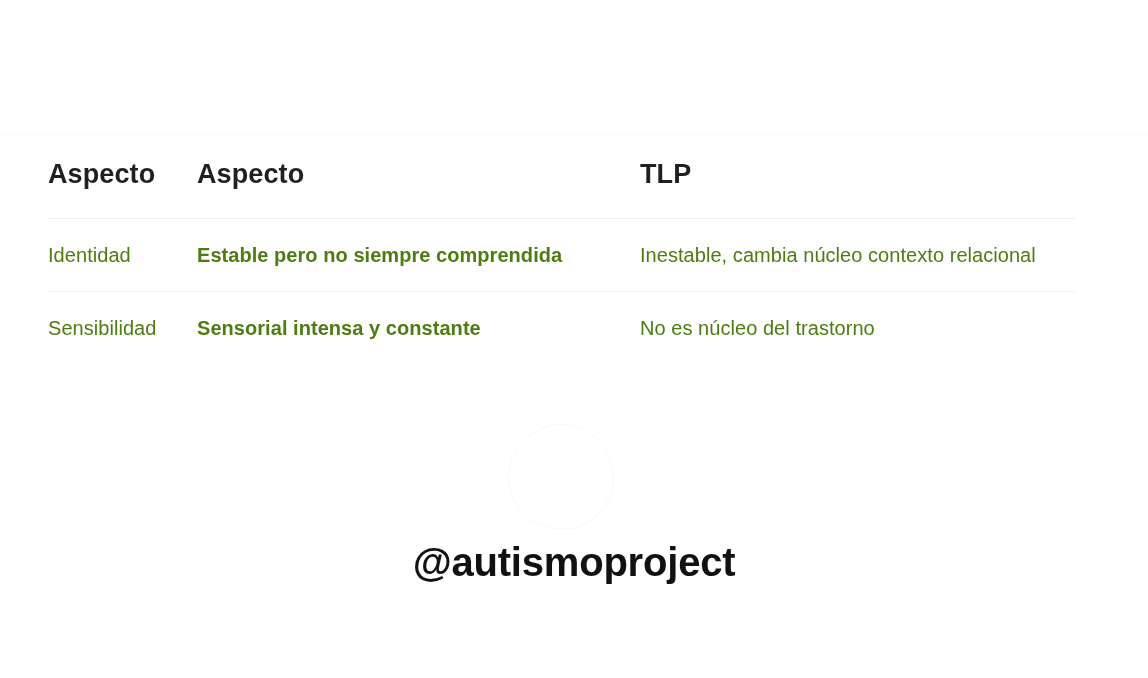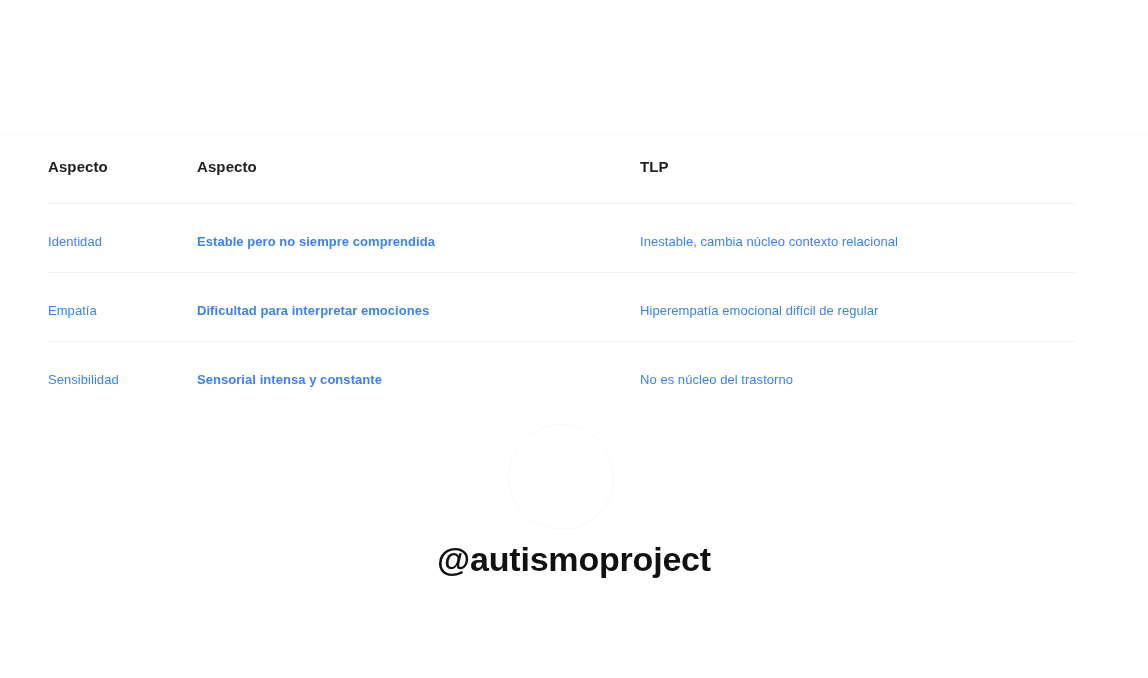--- a/index.html
+++ b/index.html
@@ -51,41 +51,41 @@
     border-collapse: collapse;
     table-layout: fixed;
   }
 
   .table-grid col.c-aspect { width: 149px; }
   .table-grid col.c-autismo { width: 443px; }
   .table-grid col.c-tlp     { width: 435px; }
 
   .table-grid th {
     text-align: left;
-    font-size: 15px;
+    font-size: 27px;
     font-weight: 700;
     color: #1f2023;
     letter-spacing: 0.1px;
     padding: 0 0 26px 0;
     vertical-align: top;
     line-height: 1.25;
   }
 
   .table-grid thead tr {
     border-bottom: 1px solid #eceded;
   }
 
   .table-grid td {
     text-align: left;
-    font-size: 13px;
+    font-size: 20px;
     font-weight: 400;
-    color: #3b82f6;
+    color: #4d7c0f;
     letter-spacing: 0.05px;
     line-height: 1.48;
-    padding: 28px 0 21px 0;
+    padding: 22px 0 21px 0;
     vertical-align: top;
   }
 
   .table-grid tbody tr {
     border-bottom: 1px solid #f1f2f3;
   }
   .table-grid tbody tr:last-child {
     border-bottom: none;
   }
 
@@ -96,21 +96,21 @@
     padding-right: 16px;
     font-weight: bold;
   }
 
   .footer-handle {
     position: absolute;
     left: 0;
     top: 540px;
     width: 1148px;
     text-align: center;
-    font-size: 34px;
+    font-size: 40px;
     font-weight: 700;
     color: #101113;
     letter-spacing: -0.2px;
   }
 </style>
 </head>
 <body>
 
 <div class="top-hairline"></div>
 <div class="watermark-circle"></div>
@@ -129,25 +129,20 @@
         <th>TLP</th>
       </tr>
     </thead>
     <tbody>
       <tr>
         <td class="cell-aspect">Identidad</td>
         <td class="cell-autismo">Estable pero no siempre comprendida</td>
         <td class="cell-tlp">Inestable, cambia núcleo contexto relacional</td>
       </tr>
       <tr>
-        <td class="cell-aspect">Empatía</td>
-        <td class="cell-autismo">Dificultad para interpretar emociones</td>
-        <td class="cell-tlp">Hiperempatía emocional difícil de regular</td>
-      </tr>
-      <tr>
         <td class="cell-aspect">Sensibilidad</td>
         <td class="cell-autismo">Sensorial intensa y constante</td>
         <td class="cell-tlp">No es núcleo del trastorno</td>
       </tr>
     </tbody>
   </table>
 </div>
 
 <div class="footer-handle">@autismoproject</div>
 

